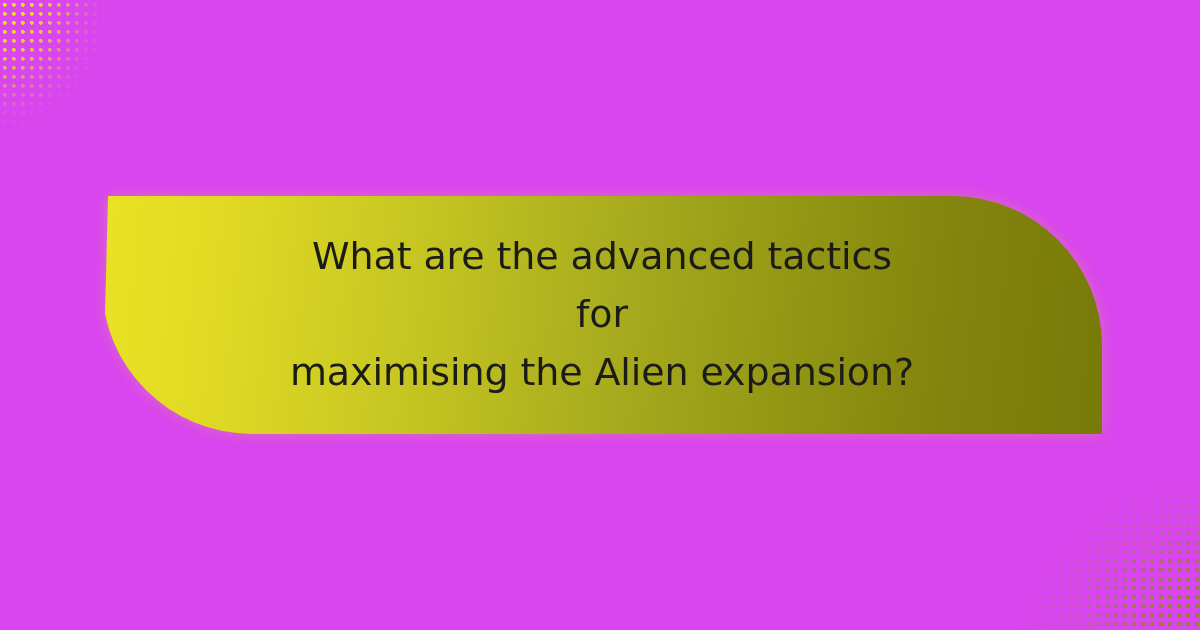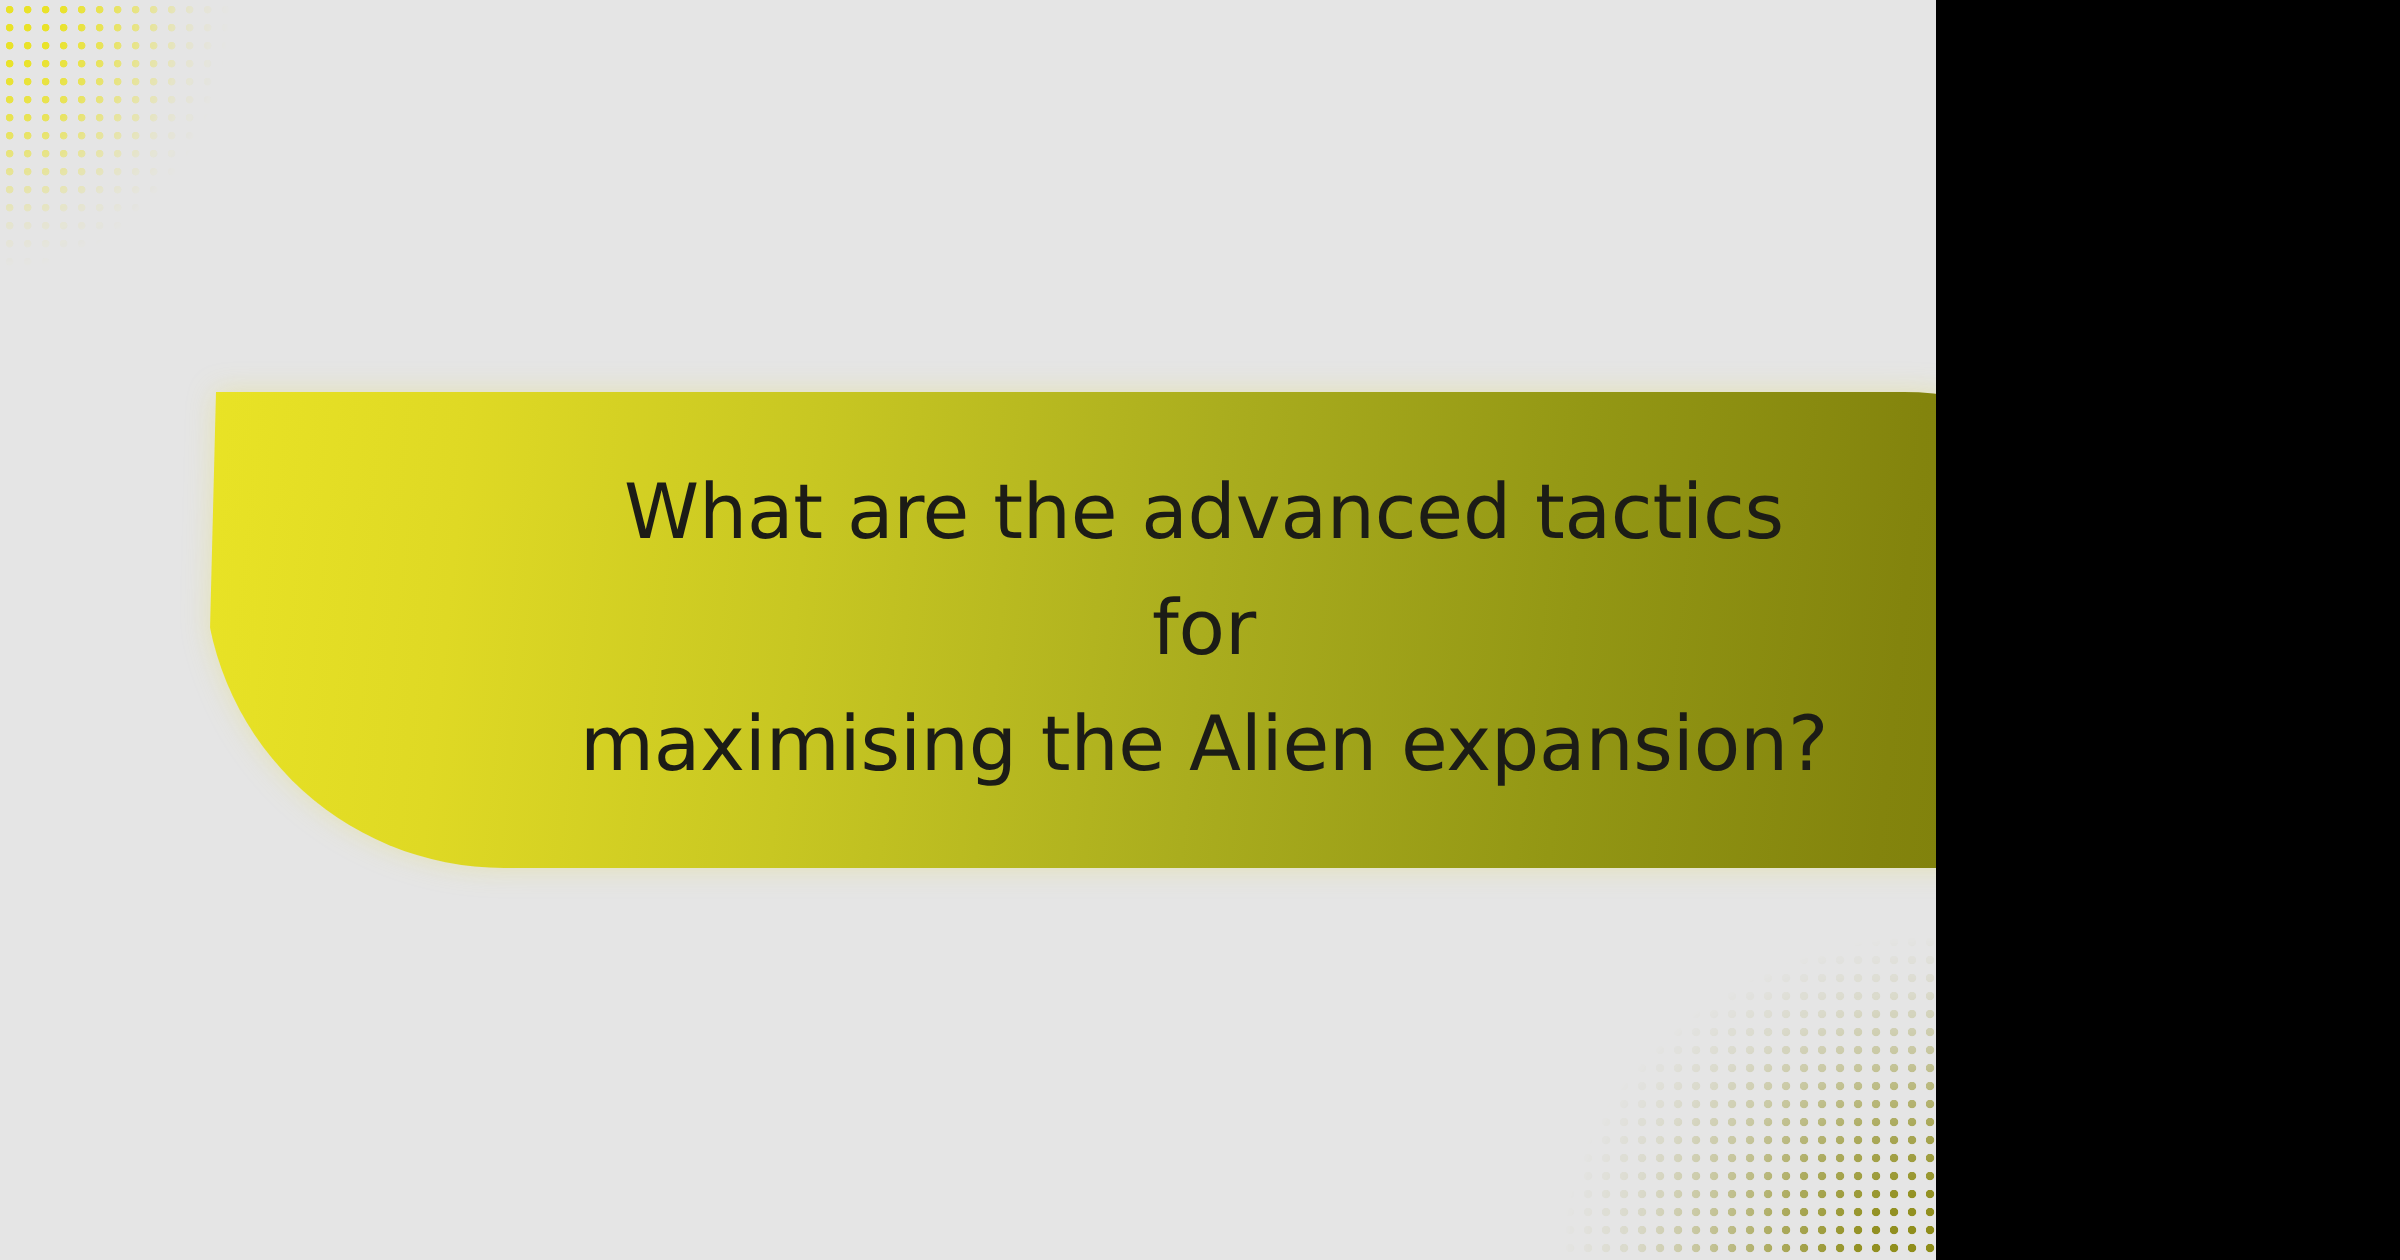--- a/index.html
+++ b/index.html
@@ -9,23 +9,23 @@
   }
   body {
     width: 1200px;
     height: 630px;
     overflow: hidden;
     font-family: "DejaVu Sans", sans-serif;
   }
 
   #poster {
     position: relative;
-    width: 968px;
+    width: 1200px;
     height: 630px;
-    background: #e5e5e5;
+    background: #d946ef;
     overflow: hidden;
   }
 
   
   .dots {
     position: absolute;
     pointer-events: none;
   }
 
   .dots-tl {

